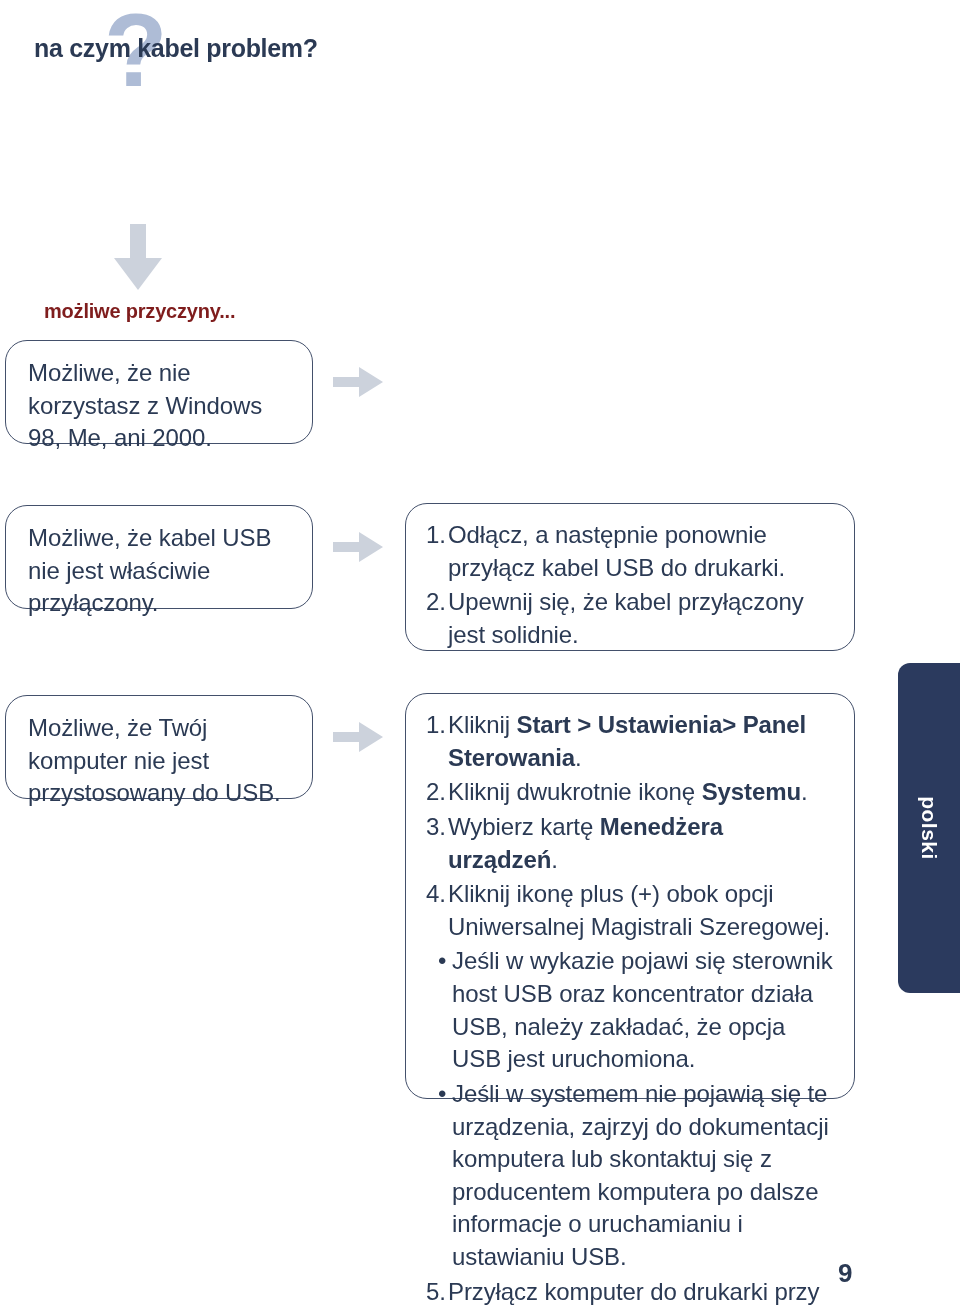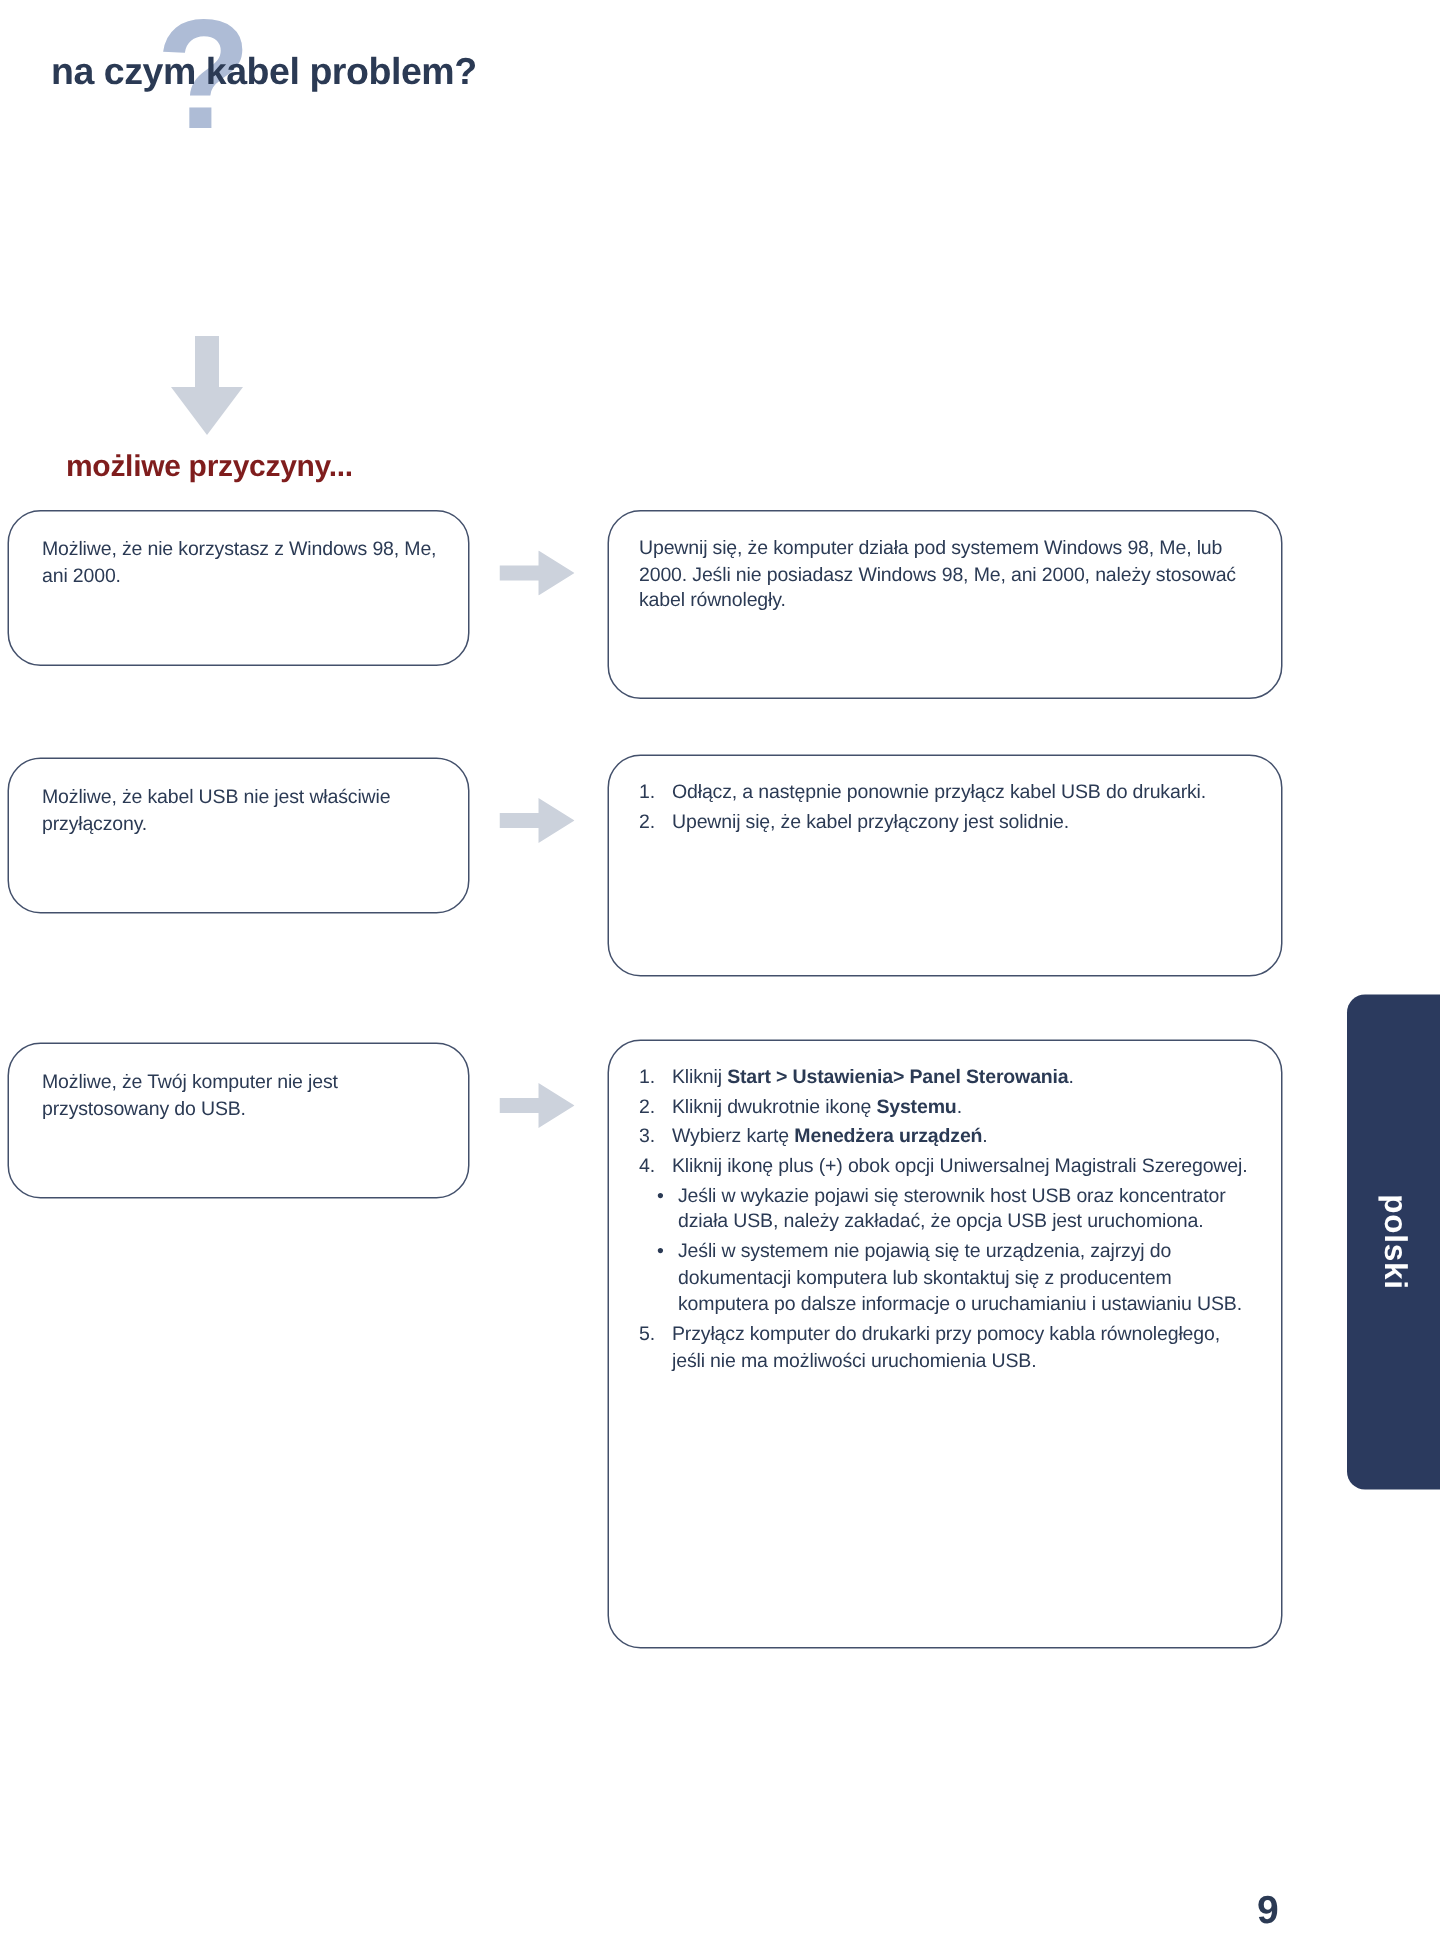--- a/index.html
+++ b/index.html
@@ -65,21 +65,21 @@
 
   
   .box{
     position:absolute;
     box-sizing:border-box;
     border:1.4px solid #43506b;
     border-radius:22px;
     background:#ffffff;
   }
   .box-body{
-    font-size:13px;
+    font-size:24px;
     line-height:1.36;
     color:#2b3a54;
     letter-spacing:-0.1px;
   }
   .pad-l{ padding:16px 18px 10px 22px; }
   .pad-r{ padding:15px 16px 10px 20px; }
 
   
   .ol{ list-style:none; margin:0; padding:0; }
   .ol li{
@@ -150,23 +150,20 @@
   <div class="col-head left">możliwe przyczyny...</div>
 
   <div class="box pad-l" style="left:5px;top:340px;width:308px;height:104px;">
     <div class="box-body">Możliwe, że nie korzystasz z Windows 98, Me, ani 2000.</div>
   </div>
 
   <svg class="r-arrow" style="left:333px;top:367px;" viewBox="0 0 50 30">
     <polygon points="0,10 26,10 26,0 50,15 26,30 26,20 0,20" fill="#ccd2dc"></polygon>
   </svg>
 
-  <div class="box pad-r" style="left:405px;top:340px;width:450px;height:126px;">
-    <div class="box-body">Upewnij się, że komputer działa pod systemem Windows 98, Me, lub 2000. Jeśli nie posiadasz Windows 98, Me, ani 2000, należy stosować kabel równoległy.</div>
-  </div>
 
   <div class="box pad-l" style="left:5px;top:505px;width:308px;height:104px;">
     <div class="box-body">Możliwe, że kabel USB nie jest właściwie przyłączony.</div>
   </div>
 
   <svg class="r-arrow" style="left:333px;top:532px;" viewBox="0 0 50 30">
     <polygon points="0,10 26,10 26,0 50,15 26,30 26,20 0,20" fill="#ccd2dc"></polygon>
   </svg>
 
   <div class="box pad-r" style="left:405px;top:503px;width:450px;height:148px;">

